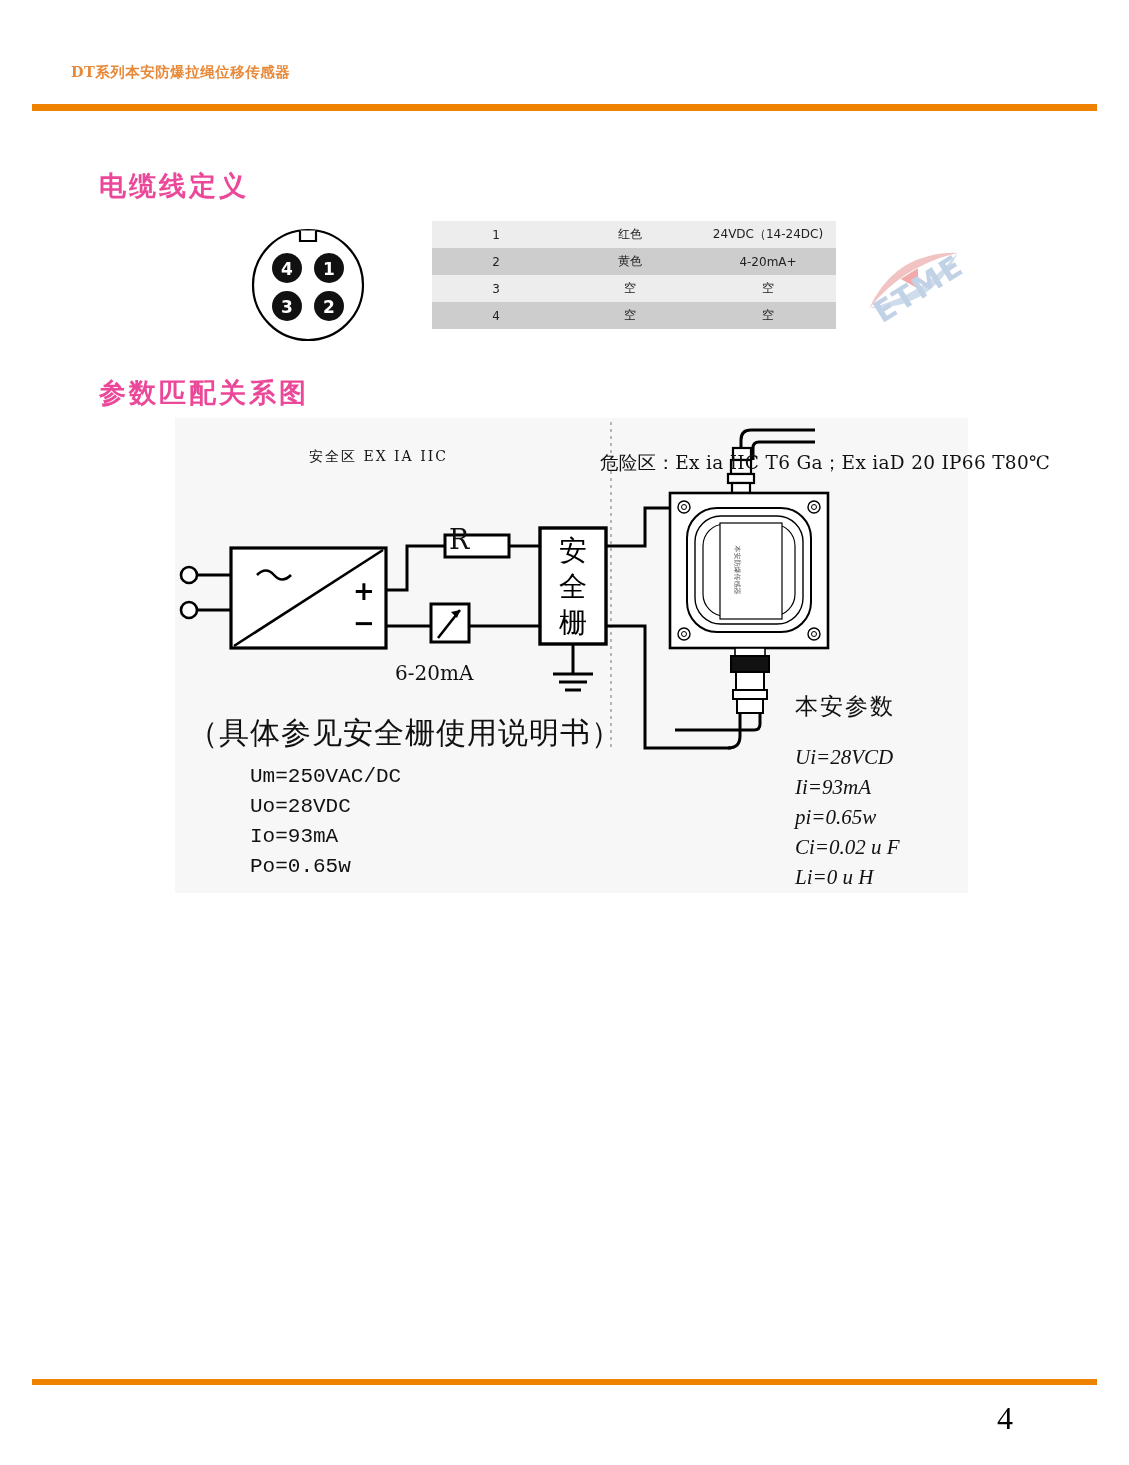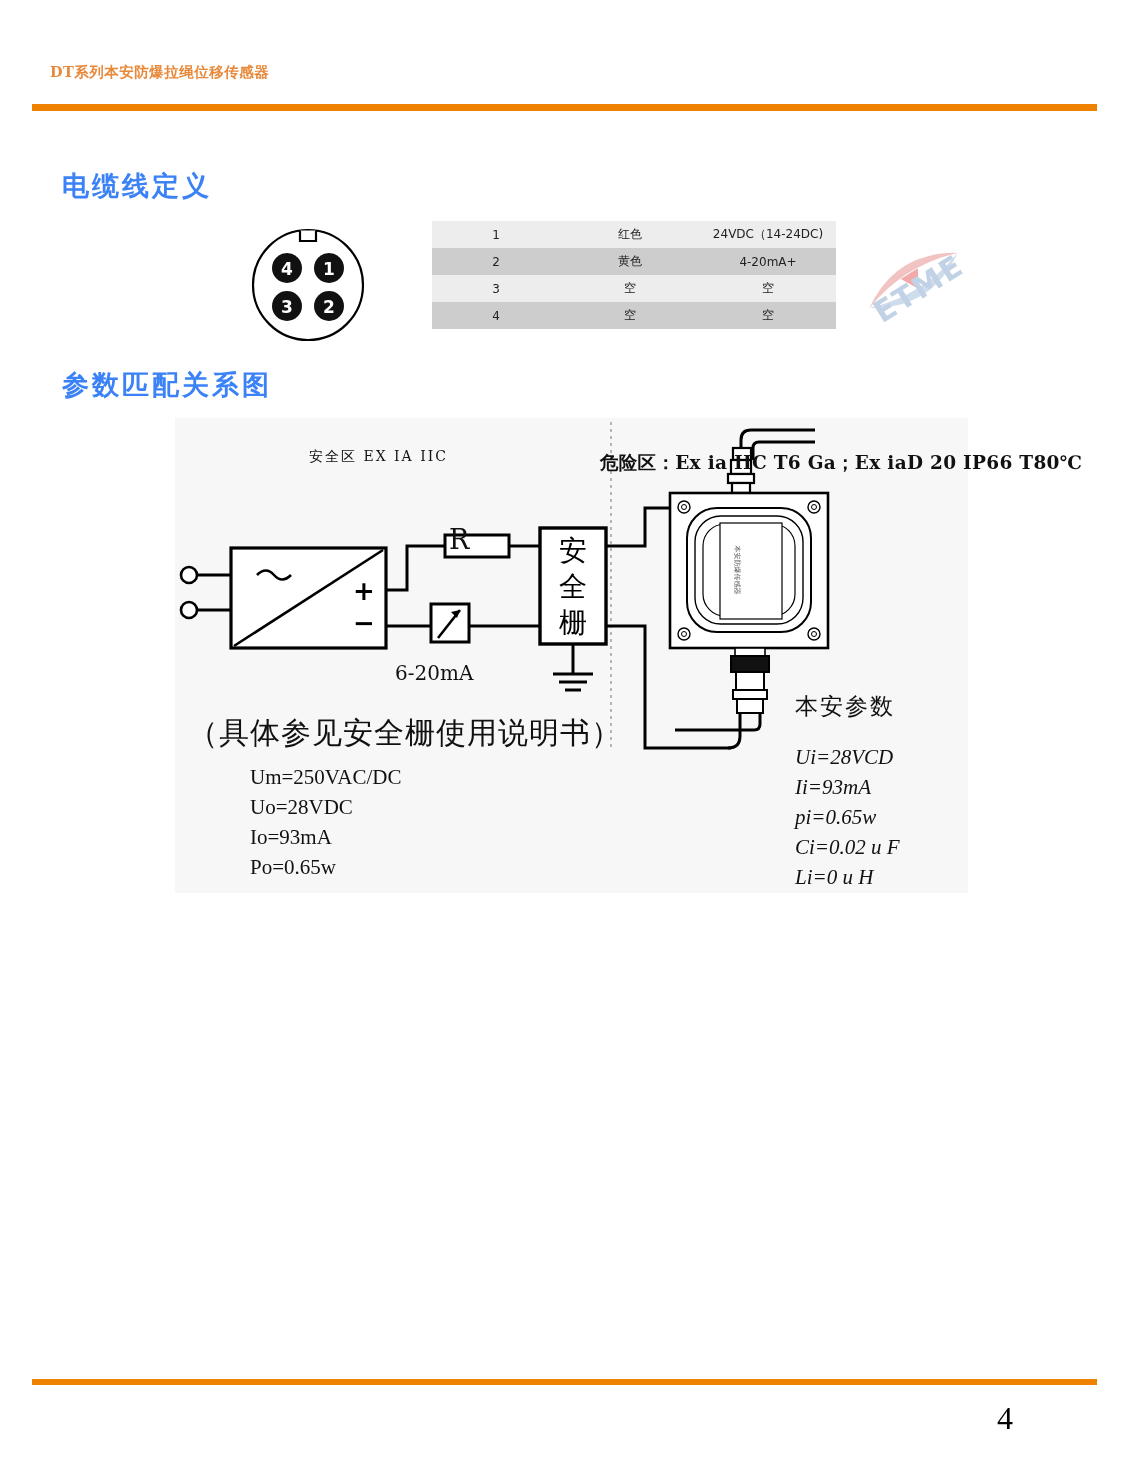--- a/index.html
+++ b/index.html
@@ -12,21 +12,21 @@
     height: 1465px;
     position: relative;
     font-family: "Liberation Serif", "DejaVu Serif", serif;
     color: #000000;
     overflow: hidden;
   }
 
   
   .page-header-text {
     position: absolute;
-    left: 50px;
+    left: 71px;
     top: 63px;
     font-family: "DejaVu Serif", "Liberation Serif", serif;
     font-size: 14.5px;
     font-weight: 700;
     letter-spacing: 0.5px;
     color: #E8893A;
     white-space: nowrap;
   }
   .rule-top {
     position: absolute;
@@ -52,26 +52,27 @@
     font-family: "Liberation Serif", serif;
     color: #000;
   }
 
   
   .section-title {
     position: absolute;
     font-family: "DejaVu Serif", "Liberation Serif", serif;
     font-size: 27px;
     font-weight: 700;
-    color: #3b82f6;
+    color: #ec4899;
     letter-spacing: 3px;
     white-space: nowrap;
+    margin-left: 37px;
   }
   #sec-cable { left: 62px; top: 168px; }
-  #sec-param { left: 62px; top: 367px; }
+  #sec-param { left: 62px; top: 375px; }
 
   
   .connector {
     position: absolute;
     left: 248px;
     top: 223px;
     width: 120px;
     height: 120px;
   }
   .connector svg { display:block; }
@@ -126,21 +127,21 @@
     font-family: "DejaVu Serif", "Liberation Serif", serif;
     white-space: nowrap;
     color: #111;
   }
   #lbl-safe {
     left: 280px; top: 448px;
     font-size: 14px; letter-spacing: 2px; margin-left: 29px;
   }
   #lbl-hazard {
     left: 600px; top: 450px;
-    font-size: 18.5px; letter-spacing: 0.3px; font-weight: bold;
+    font-size: 18.5px; letter-spacing: 0.3px;
   }
   #lbl-r {
     left: 449px; top: 524px;
     font-size: 27px;
   }
   #lbl-meter {
     left: 395px; top: 661px;
     font-size: 20px;
   }
   #lbl-note {
@@ -152,21 +153,21 @@
     font-size: 23px; letter-spacing: 2px; text-align: right;
   }
   .param-list {
     position: absolute;
     font-family: "Liberation Serif", "DejaVu Serif", serif;
     font-size: 21px;
     line-height: 30px;
     color: #111;
     white-space: nowrap;
   }
-  #params-left  { left: 250px; top: 762px; }
+  #params-left  { left: 250px; top: 762px; font-family: Liberation Mono, monospace; }
   #params-right { left: 795px; top: 742px; font-style: italic; }
   .param-list div { height: 30px; }
 </style>
 </head>
 <body>
 
 <div class="page-header-text">DT系列本安防爆拉绳位移传感器</div>
 <div class="rule-top"></div>
 
 <div class="section-title" id="sec-cable">电缆线定义</div>

